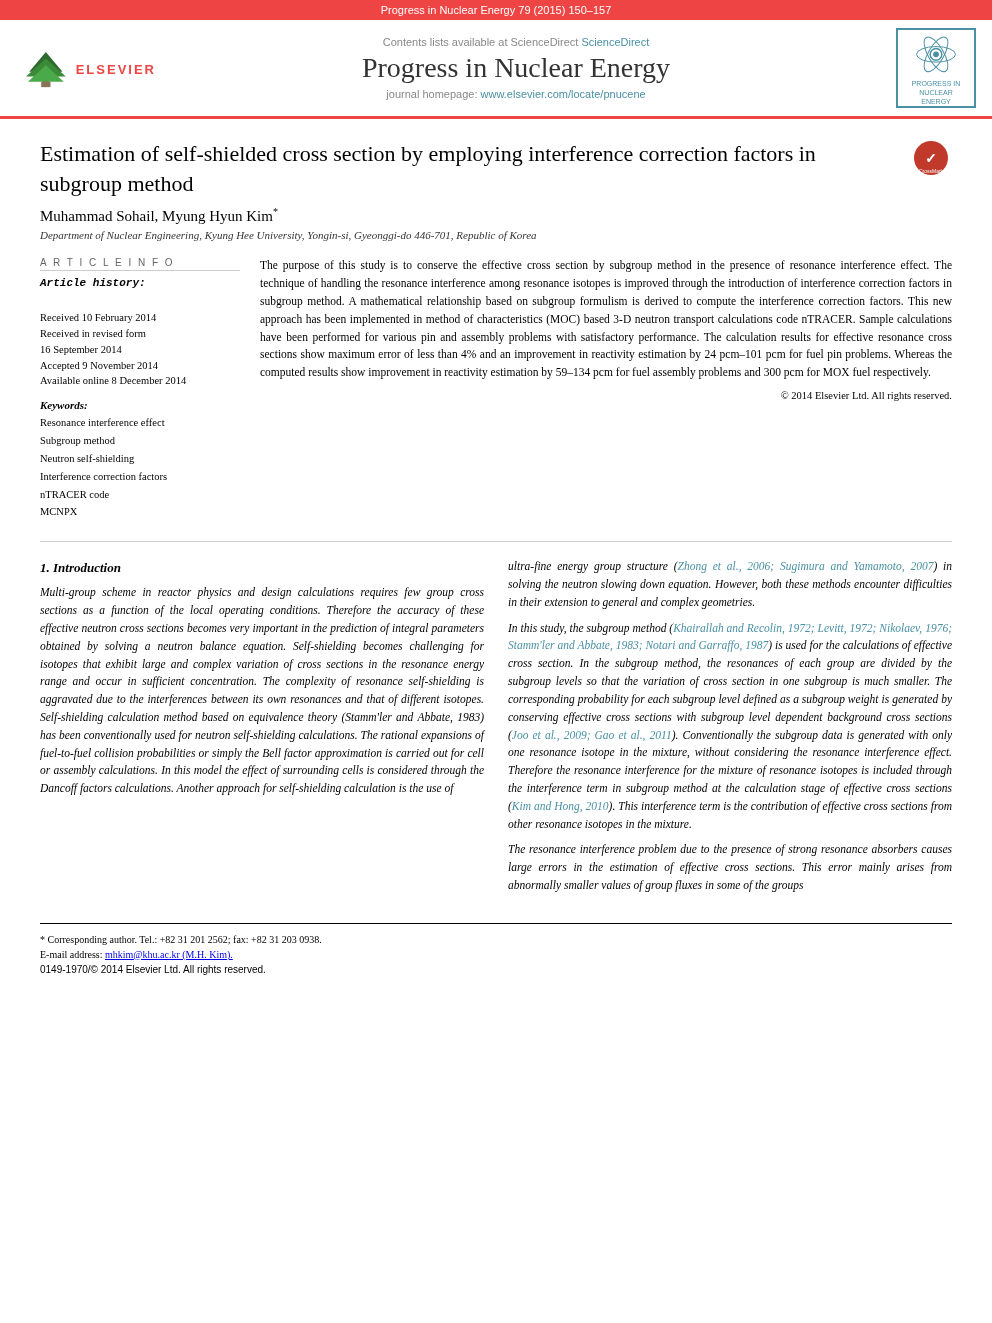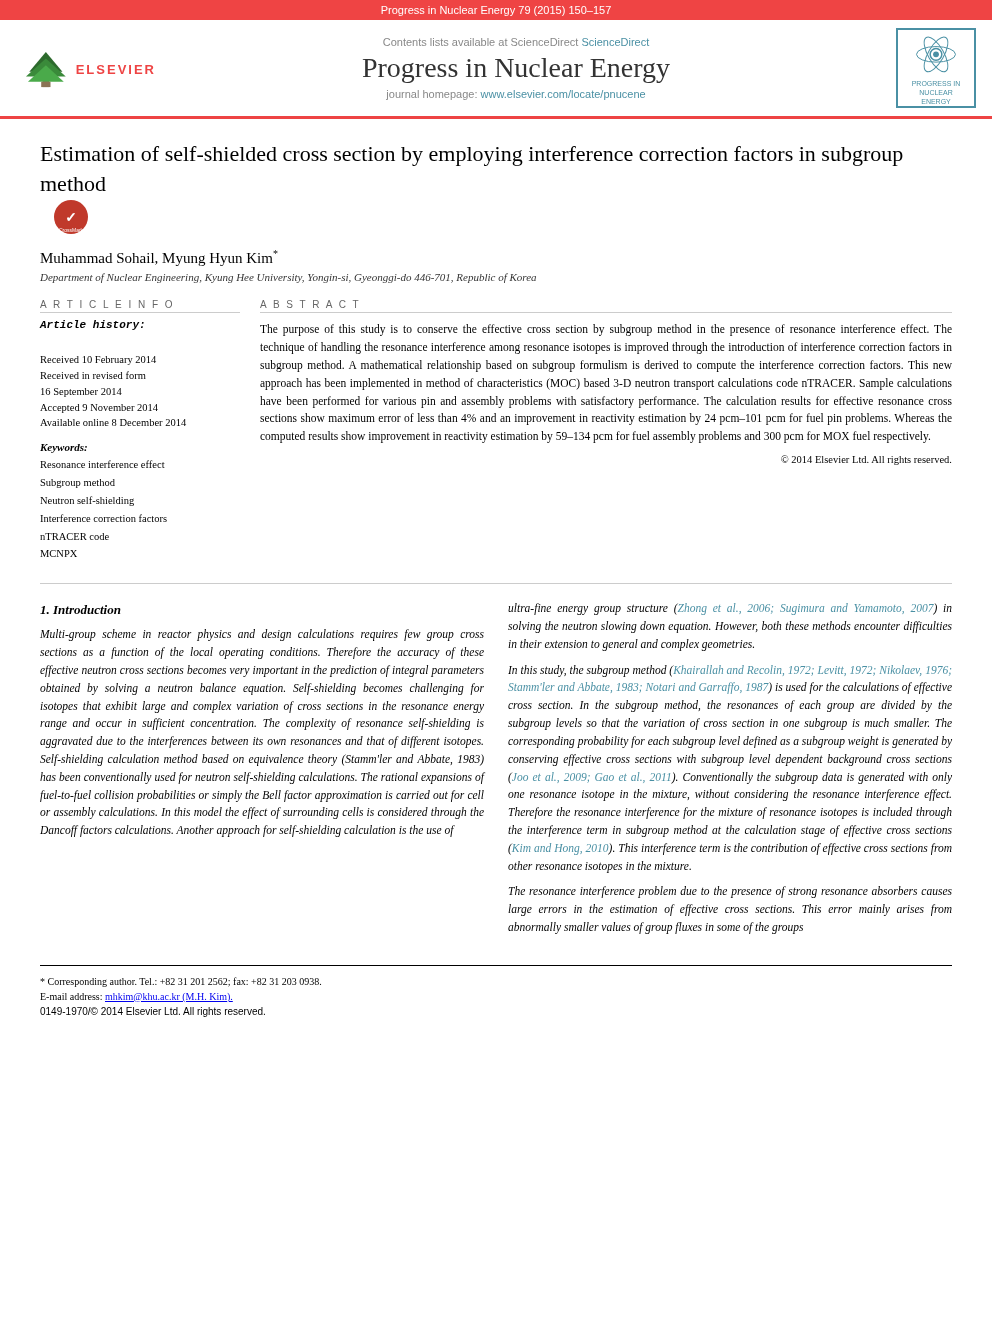--- a/index.html
+++ b/index.html
@@ -109,21 +109,20 @@
     
     .main-content {
       padding: 20px 40px;
     }
 
     
     .article-title-section {
       display: flex;
       align-items: flex-start;
       margin-bottom: 8px;
-      flex-direction: column;
     }
 
     .article-title {
       flex: 1;
       font-size: 22px;
       font-family: "Times New Roman", serif;
       color: #000;
       line-height: 1.35;
       font-weight: normal;
     }
@@ -405,21 +404,20 @@
       <div class="keywords-title">Keywords:</div>
       <div class="keyword-item">Resonance interference effect</div>
       <div class="keyword-item">Subgroup method</div>
       <div class="keyword-item">Neutron self-shielding</div>
       <div class="keyword-item">Interference correction factors</div>
       <div class="keyword-item">nTRACER code</div>
       <div class="keyword-item">MCNPX</div>
     </div>
 
     <div class="abstract-section">
-      <div class="abstract-title">A B S T R A C T</div>
       <div class="abstract-text">The purpose of this study is to conserve the effective cross section by subgroup method in the presence of resonance interference effect. The technique of handling the resonance interference among resonance isotopes is improved through the introduction of interference correction factors in subgroup method. A mathematical relationship based on subgroup formulism is derived to compute the interference correction factors. This new approach has been implemented in method of characteristics (MOC) based 3-D neutron transport calculations code nTRACER. Sample calculations have been performed for various pin and assembly problems with satisfactory performance. The calculation results for effective resonance cross sections show maximum error of less than 4% and an improvement in reactivity estimation by 24 pcm–101 pcm for fuel pin problems. Whereas the computed results show improvement in reactivity estimation by 59–134 pcm for fuel assembly problems and 300 pcm for MOX fuel respectively.</div>
       <div class="copyright">© 2014 Elsevier Ltd. All rights reserved.</div>
     </div>
   </div>
 
   <hr class="section-divider">
 
   <div class="body-columns">
 
     <div class="body-col">

